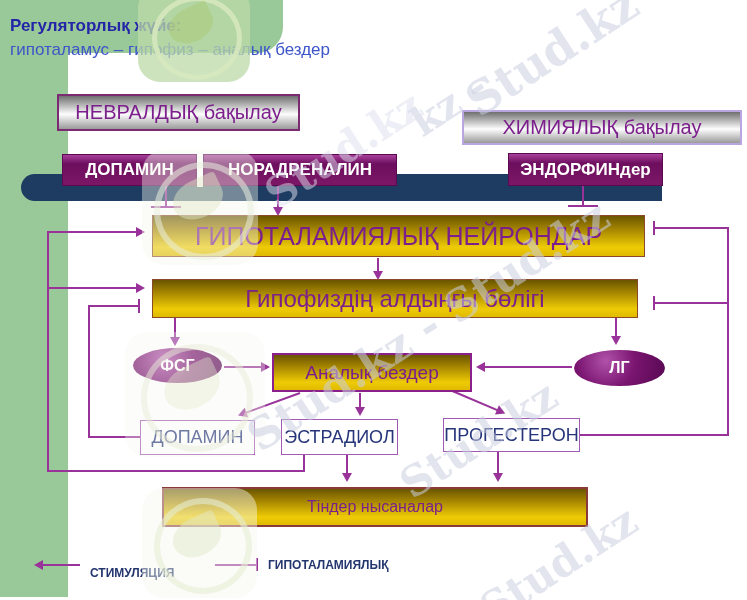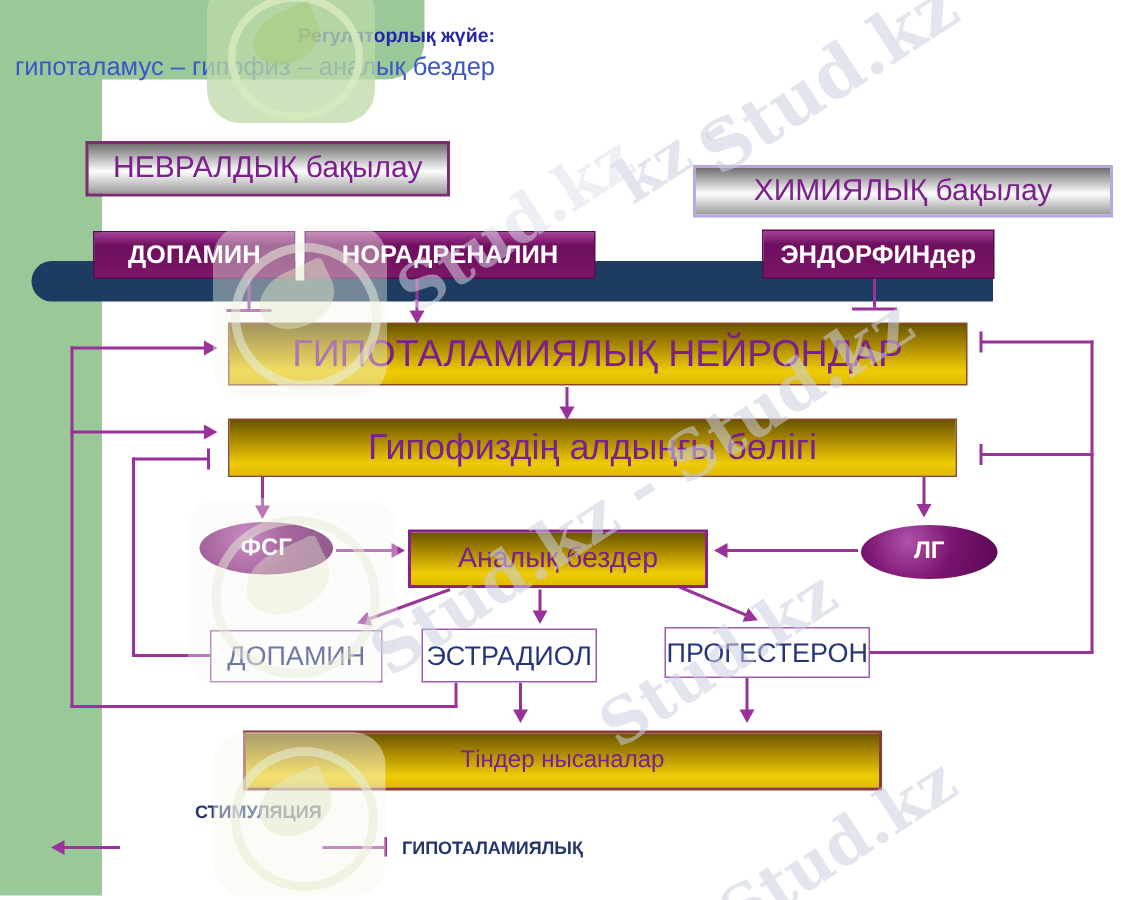--- a/index.html
+++ b/index.html
@@ -28,21 +28,21 @@
        border-left:9px solid #993399;border-top:5px solid transparent;border-bottom:5px solid transparent;}
   .ah{position:absolute;width:0;height:0;z-index:2;}
   .ah-down{border-left:5px solid transparent;border-right:5px solid transparent;border-top:9px solid #993399;}
   .ah-right{border-top:5px solid transparent;border-bottom:5px solid transparent;border-left:9px solid #993399;}
   .ah-left{border-top:5px solid transparent;border-bottom:5px solid transparent;border-right:9px solid #993399;}
   
   .wm{position:absolute;z-index:4;color:rgba(203,205,224,0.55);font-family:"DejaVu Serif",serif;
       font-weight:bold;white-space:nowrap;pointer-events:none;}
   .logo{position:absolute;z-index:4;border-radius:22px;pointer-events:none;}
   .logo .c1,.logo .c2,.logo .leaf{position:absolute;border-radius:50%;}
-  .title1{font-weight:bold;font-size:13px;color:#2525a8;text-align:right;}
+  .title1{font-weight:bold;font-size:17px;color:#2525a8;}
   .title2{font-size:17px;color:#3c55c8;margin-top:4px;}
   .legendtxt{position:absolute;font-weight:bold;font-size:12px;color:#23366e;z-index:3;}
 </style>
 </head>
 <body>
 
 <div id="slide">
 
   <div class="abs green" style="left:0;top:0;width:283px;height:53px;border-bottom-right-radius:26px;"></div>
   <div class="abs green" style="left:0;top:0;width:68px;height:597px;"></div>
@@ -176,18 +176,18 @@
 
   <div class="ln" style="left:580px;top:434px;width:149px;height:2px;"></div>
   <div class="ln" style="left:727px;top:227px;width:2px;height:209px;"></div>
   <div class="ln" style="left:654px;top:227px;width:75px;height:2px;"></div>
   <div class="ln" style="left:653px;top:221px;width:2px;height:14px;"></div>
   <div class="ln" style="left:654px;top:302px;width:75px;height:2px;"></div>
   <div class="ln" style="left:653px;top:296px;width:2px;height:14px;"></div>
 
   <div class="ln" style="left:42px;top:564px;width:38px;height:2px;"></div>
   <div class="ah ah-left" style="left:34px;top:560px;"></div>
-  <div class="legendtxt" style="left:90px;top:534px;margin-left:40px;">СТИМУЛЯЦИЯ</div>
+  <div class="legendtxt" style="left:90px;top:566px;">СТИМУЛЯЦИЯ</div>
   <div class="ln" style="left:215px;top:564px;width:42px;height:2px;"></div>
   <div class="ln" style="left:256px;top:558px;width:2px;height:13px;"></div>
   <div class="legendtxt" style="left:268px;top:558px;">ГИПОТАЛАМИЯЛЫҚ</div>
 
 </div>
 
 </body></html>

